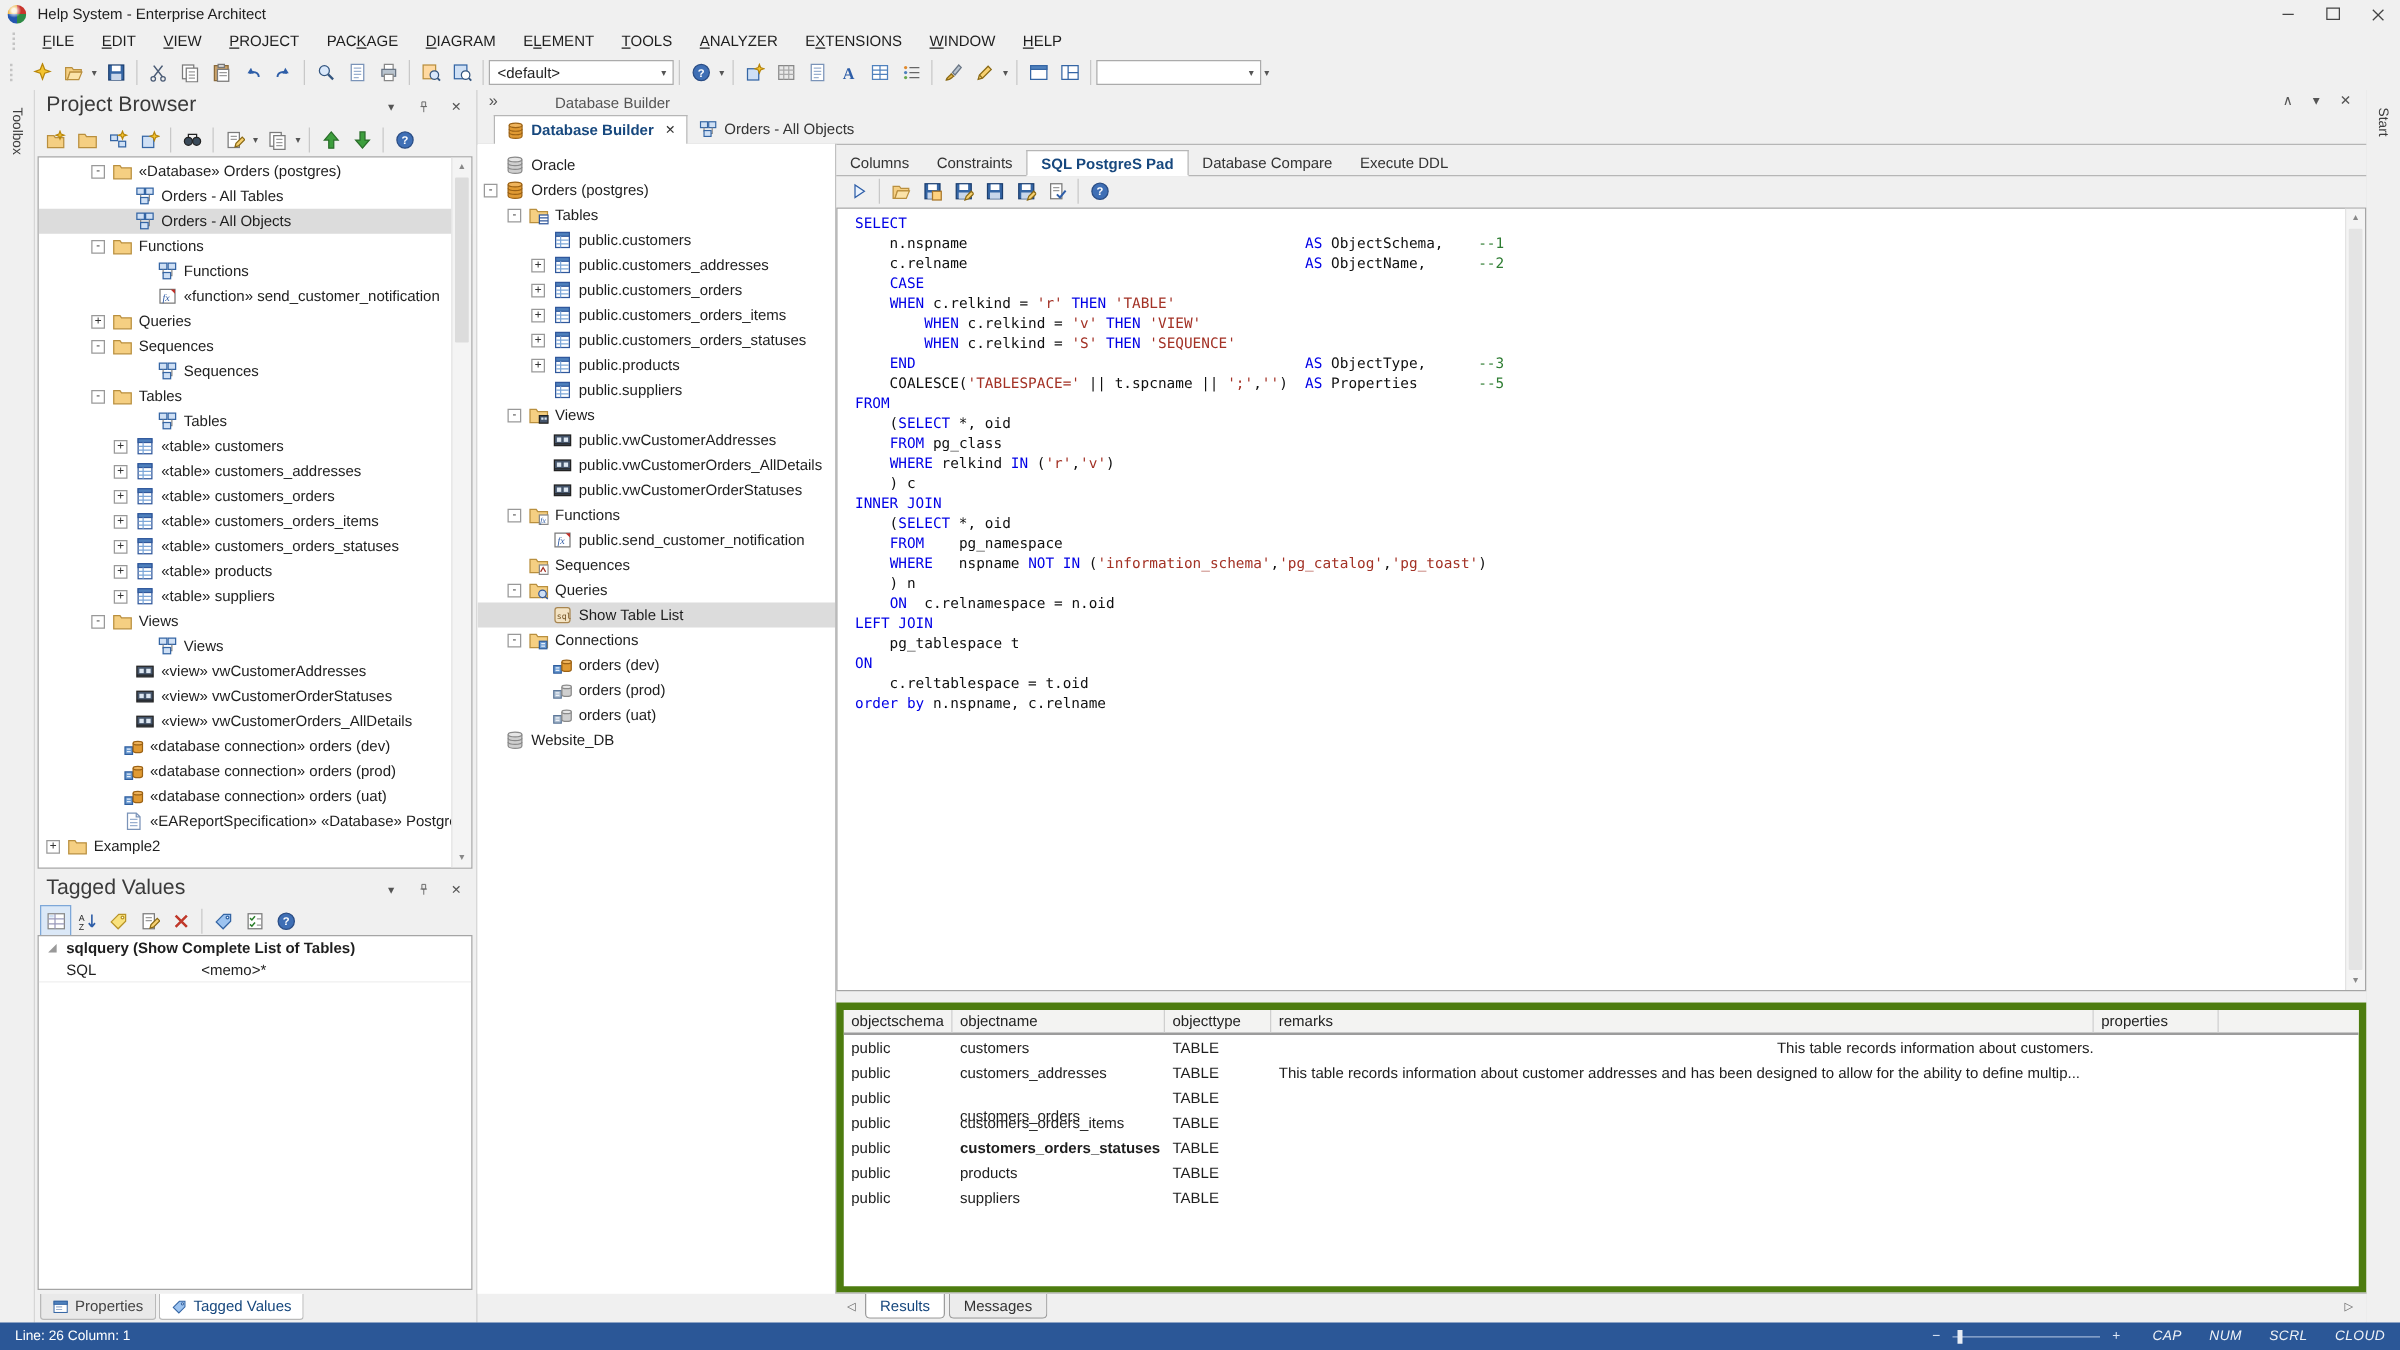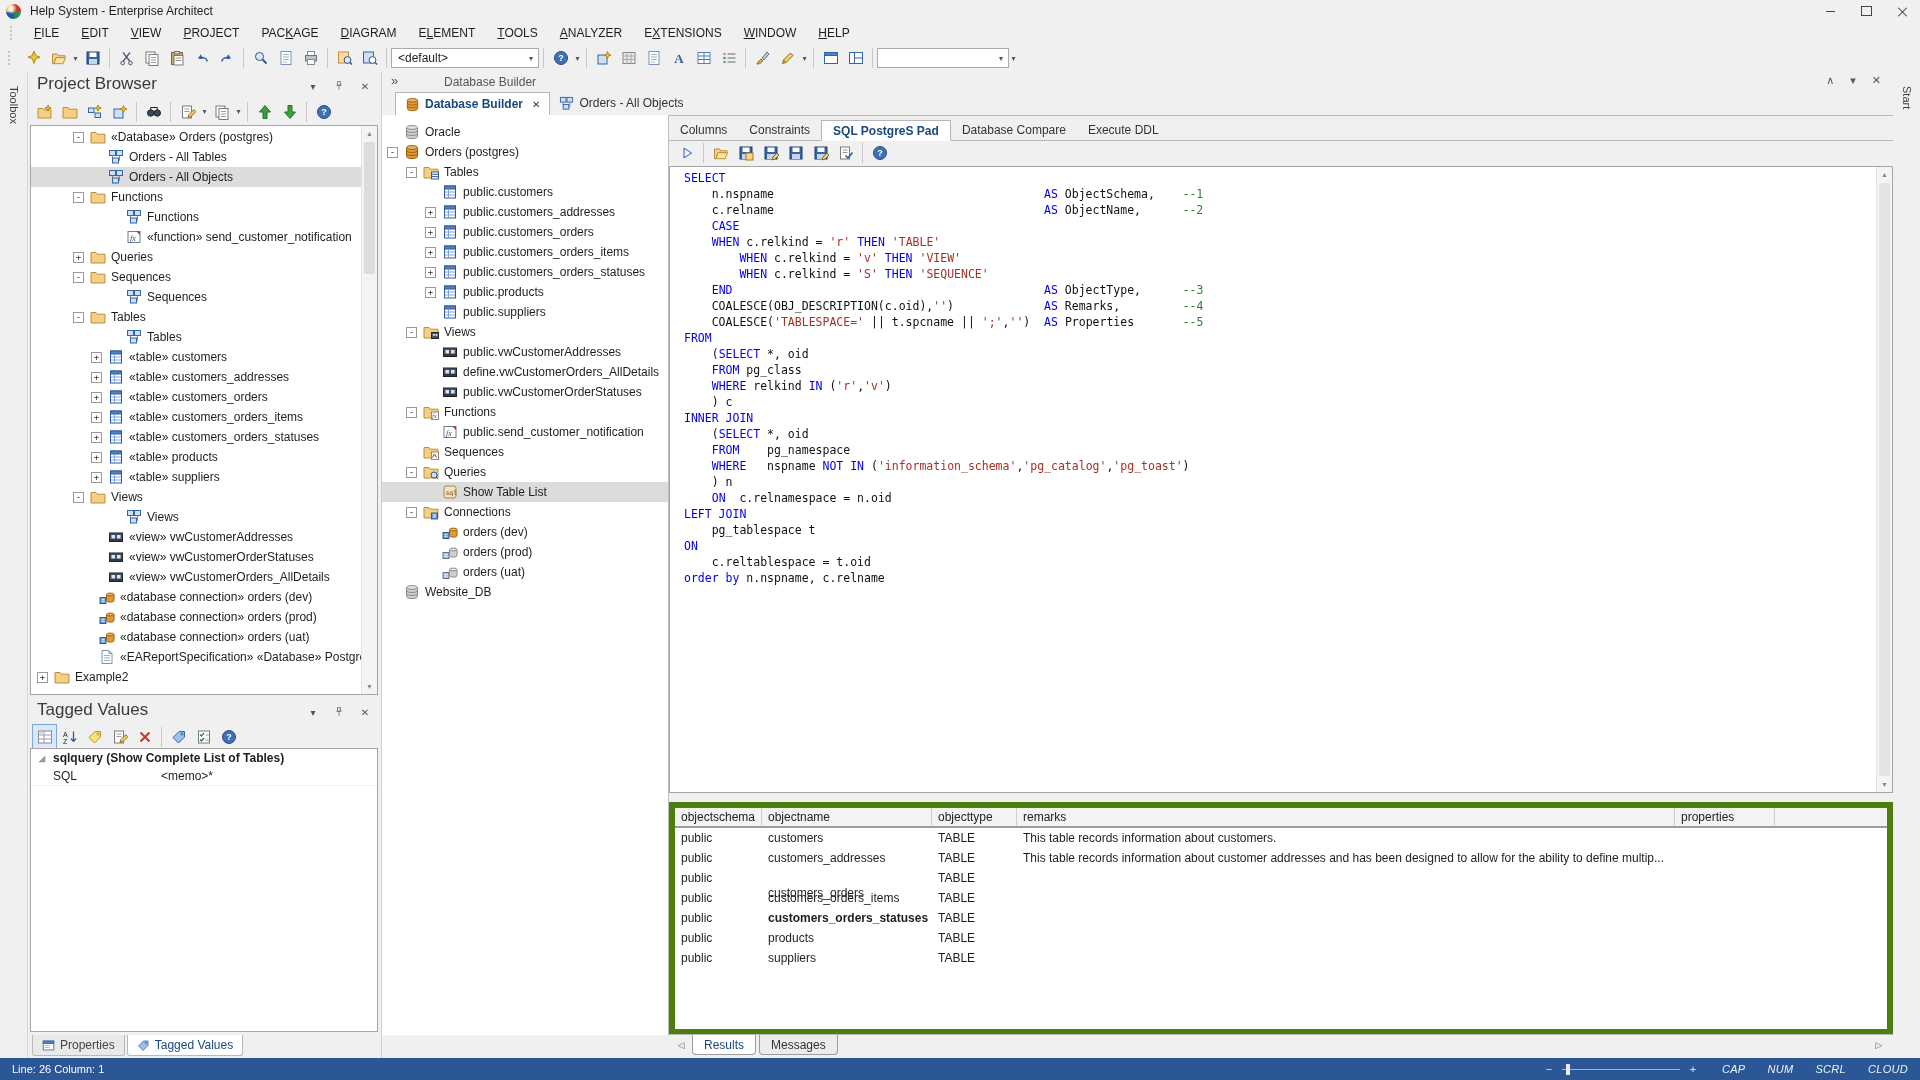--- a/index.html
+++ b/index.html
@@ -1065,21 +1065,21 @@
         <div class="trow">
           <span class="expw" style="padding-left: 43px; width: 60px; box-sizing: border-box;"></span>
           <span class="ticon">
             <svg viewBox="0 0 16 16" fill="none" stroke-width="1">
               <rect x="1.5" y="4" width="13" height="8.5" fill="#44546a" stroke="#222"></rect>
               <rect x="3.5" y="6" width="3.5" height="3.5" fill="#dce6f1" stroke="none"></rect>
               <rect x="9" y="6" width="3.5" height="3.5" fill="#dce6f1" stroke="none"></rect>
               <path d="M1.5 11h13" stroke="#222"></path>
             </svg>
           </span>
-          <span class="tlabel">define.vwCustomerOrders_AllDetails</span>
+          <span class="tlabel">public.vwCustomerOrders_AllDetails</span>
         </div>
         <div class="trow">
           <span class="expw" style="padding-left: 43px; width: 60px; box-sizing: border-box;"></span>
           <span class="ticon">
             <svg viewBox="0 0 16 16" fill="none" stroke-width="1">
               <rect x="1.5" y="4" width="13" height="8.5" fill="#44546a" stroke="#222"></rect>
               <rect x="3.5" y="6" width="3.5" height="3.5" fill="#dce6f1" stroke="none"></rect>
               <rect x="9" y="6" width="3.5" height="3.5" fill="#dce6f1" stroke="none"></rect>
               <path d="M1.5 11h13" stroke="#222"></path>
             </svg>
@@ -1277,21 +1277,20 @@
 
       <div class="editor" id="sql-editor">
           <div class="sqlline"><span class="k">SELECT</span></div>
           <div class="sqlline"><span class="p">    n.nspname                                       </span><span class="k">AS</span><span class="p"> ObjectSchema,    </span><span class="c">--1</span></div>
           <div class="sqlline"><span class="p">    c.relname                                       </span><span class="k">AS</span><span class="p"> ObjectName,      </span><span class="c">--2</span></div>
           <div class="sqlline"><span class="p">    </span><span class="k">CASE</span></div>
           <div class="sqlline"><span class="p">    </span><span class="k">WHEN</span><span class="p"> c.relkind = </span><span class="s">'r'</span><span class="p"> </span><span class="k">THEN</span><span class="p"> </span><span class="s">'TABLE'</span></div>
           <div class="sqlline"><span class="p">        </span><span class="k">WHEN</span><span class="p"> c.relkind = </span><span class="s">'v'</span><span class="p"> </span><span class="k">THEN</span><span class="p"> </span><span class="s">'VIEW'</span></div>
           <div class="sqlline"><span class="p">        </span><span class="k">WHEN</span><span class="p"> c.relkind = </span><span class="s">'S'</span><span class="p"> </span><span class="k">THEN</span><span class="p"> </span><span class="s">'SEQUENCE'</span></div>
           <div class="sqlline"><span class="p">    </span><span class="k">END</span><span class="p">                                             </span><span class="k">AS</span><span class="p"> ObjectType,      </span><span class="c">--3</span></div>
-          <div class="sqlline"><span class="p">    COALESCE(OBJ_DESCRIPTION(c.oid),</span><span class="s">''</span><span class="p">)             </span><span class="k">AS</span><span class="p"> Remarks,         </span><span class="c">--4</span></div>
           <div class="sqlline"><span class="p">    COALESCE(</span><span class="s">'TABLESPACE='</span><span class="p"> || t.spcname || </span><span class="s">';'</span><span class="p">,</span><span class="s">''</span><span class="p">)  </span><span class="k">AS</span><span class="p"> Properties       </span><span class="c">--5</span></div>
           <div class="sqlline"><span class="k">FROM</span></div>
           <div class="sqlline"><span class="p">    (</span><span class="k">SELECT</span><span class="p"> *, oid</span></div>
           <div class="sqlline"><span class="p">    </span><span class="k">FROM</span><span class="p"> pg_class</span></div>
           <div class="sqlline"><span class="p">    </span><span class="k">WHERE</span><span class="p"> relkind </span><span class="k">IN</span><span class="p"> (</span><span class="s">'r'</span><span class="p">,</span><span class="s">'v'</span><span class="p">)</span></div>
           <div class="sqlline"><span class="p">    ) c</span></div>
           <div class="sqlline"><span class="k">INNER JOIN</span></div>
           <div class="sqlline"><span class="p">    (</span><span class="k">SELECT</span><span class="p"> *, oid</span></div>
           <div class="sqlline"><span class="p">    </span><span class="k">FROM</span><span class="p">    pg_namespace</span></div>
           <div class="sqlline"><span class="p">    </span><span class="k">WHERE</span><span class="p">   nspname </span><span class="k">NOT IN</span><span class="p"> (</span><span class="s">'information_schema'</span><span class="p">,</span><span class="s">'pg_catalog'</span><span class="p">,</span><span class="s">'pg_toast'</span><span class="p">)</span></div>
@@ -1318,21 +1317,21 @@
             <span class="gh" style="width: 85px;">objecttype</span>
             <span class="gh" style="width: 658px;">remarks</span>
             <span class="gh" style="width: 100px;">properties</span>
             <span class="gh" style="width: 123px;"></span>
           </div>
         <div id="grid-body">
             <div class="gr">
               <span class="gc" style="width: 87px;">public</span>
               <span class="gc" style="width: 170px;">customers</span>
               <span class="gc" style="width: 85px;">TABLE</span>
-              <span class="gc" style="width: 658px;">This table records information about customers.</span>
+              <span class="gc" style="width: 658px; text-align: right;">This table records information about customers.</span>
               <span class="gc" style="width: 100px;"></span>
               <span class="gc" style="width: 123px;"></span>
             </div>
             <div class="gr">
               <span class="gc" style="width: 87px;">public</span>
               <span class="gc" style="width: 170px;">customers_addresses</span>
               <span class="gc" style="width: 85px;">TABLE</span>
               <span class="gc" style="width: 658px;">This table records information about customer addresses and has been designed to allow for the ability to define multip...</span>
               <span class="gc" style="width: 100px;"></span>
               <span class="gc" style="width: 123px;"></span>

